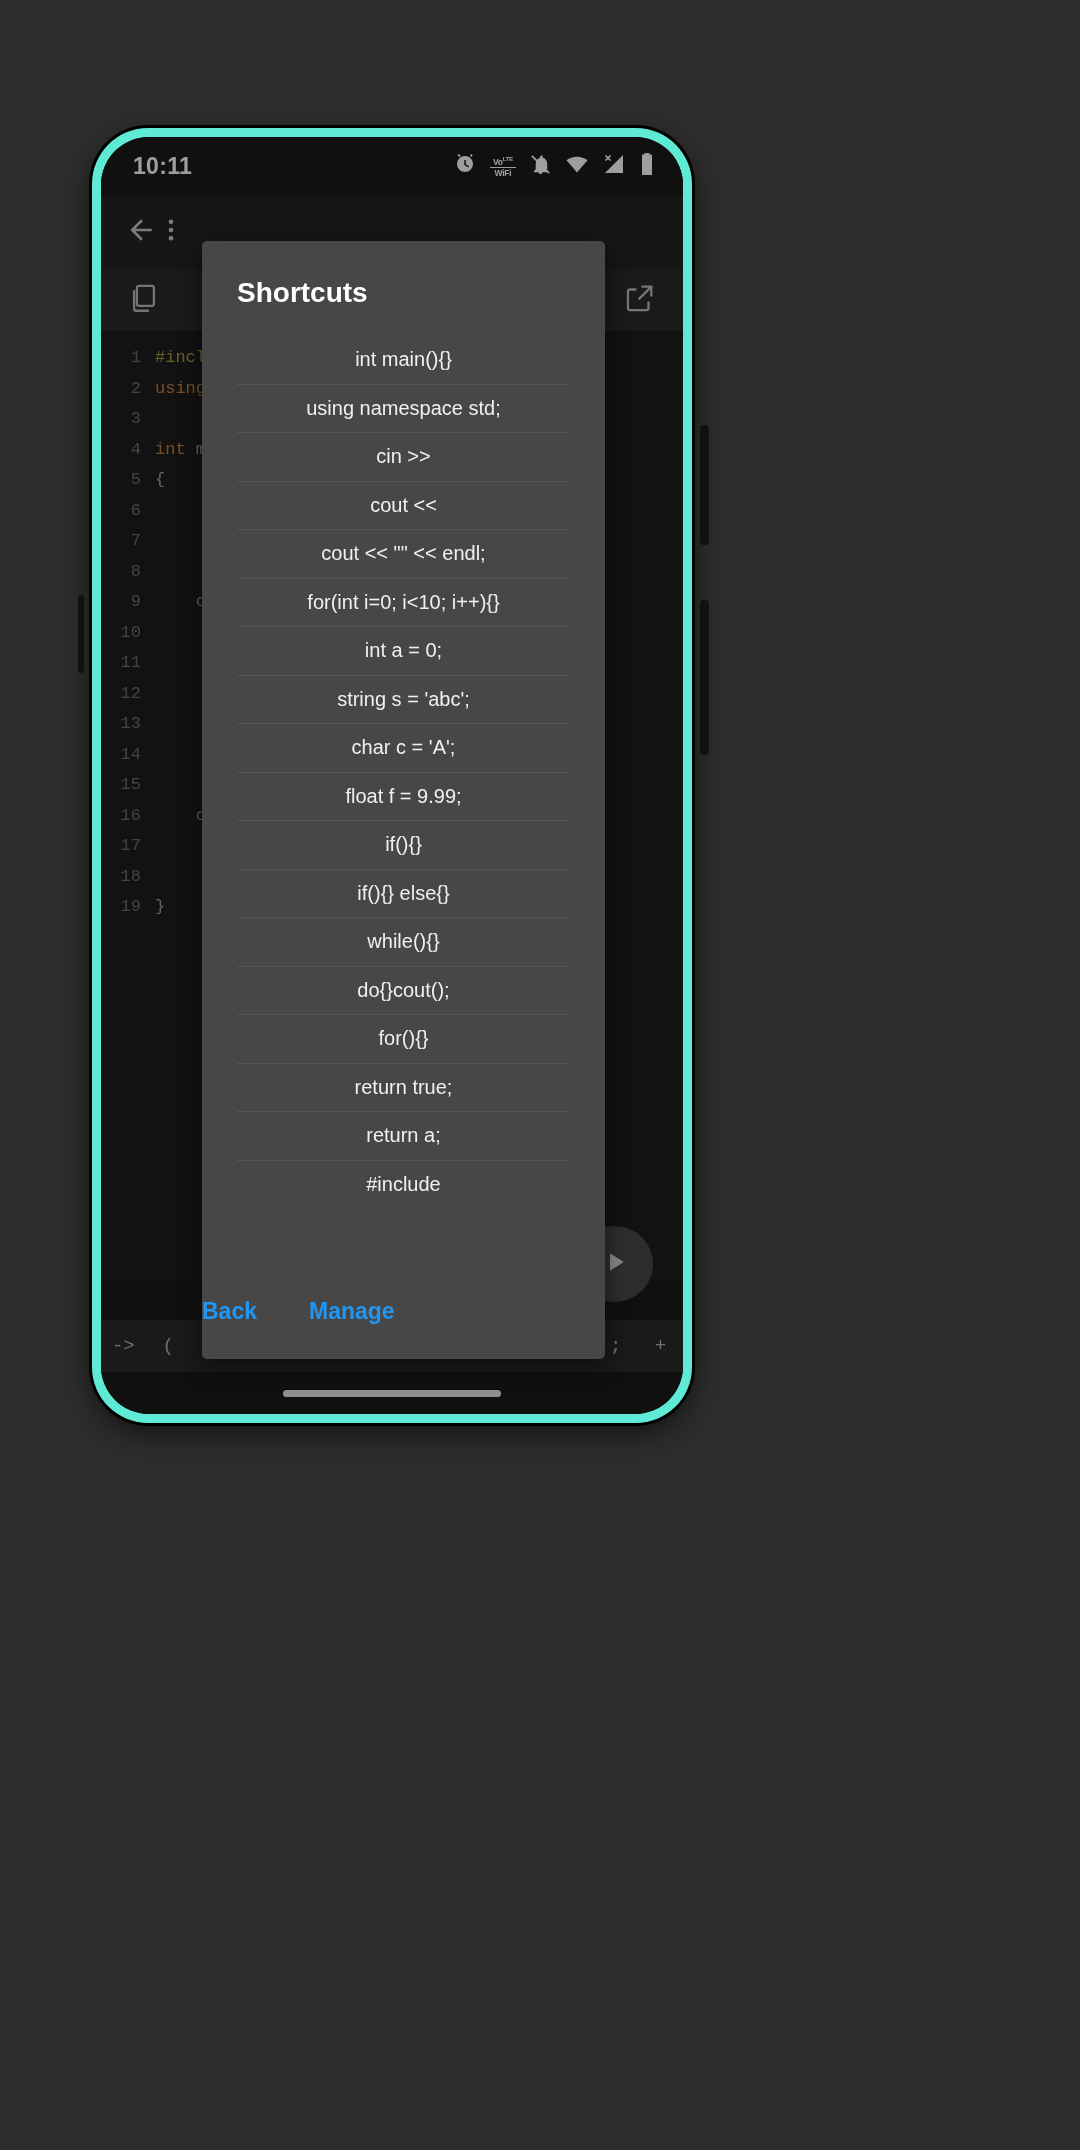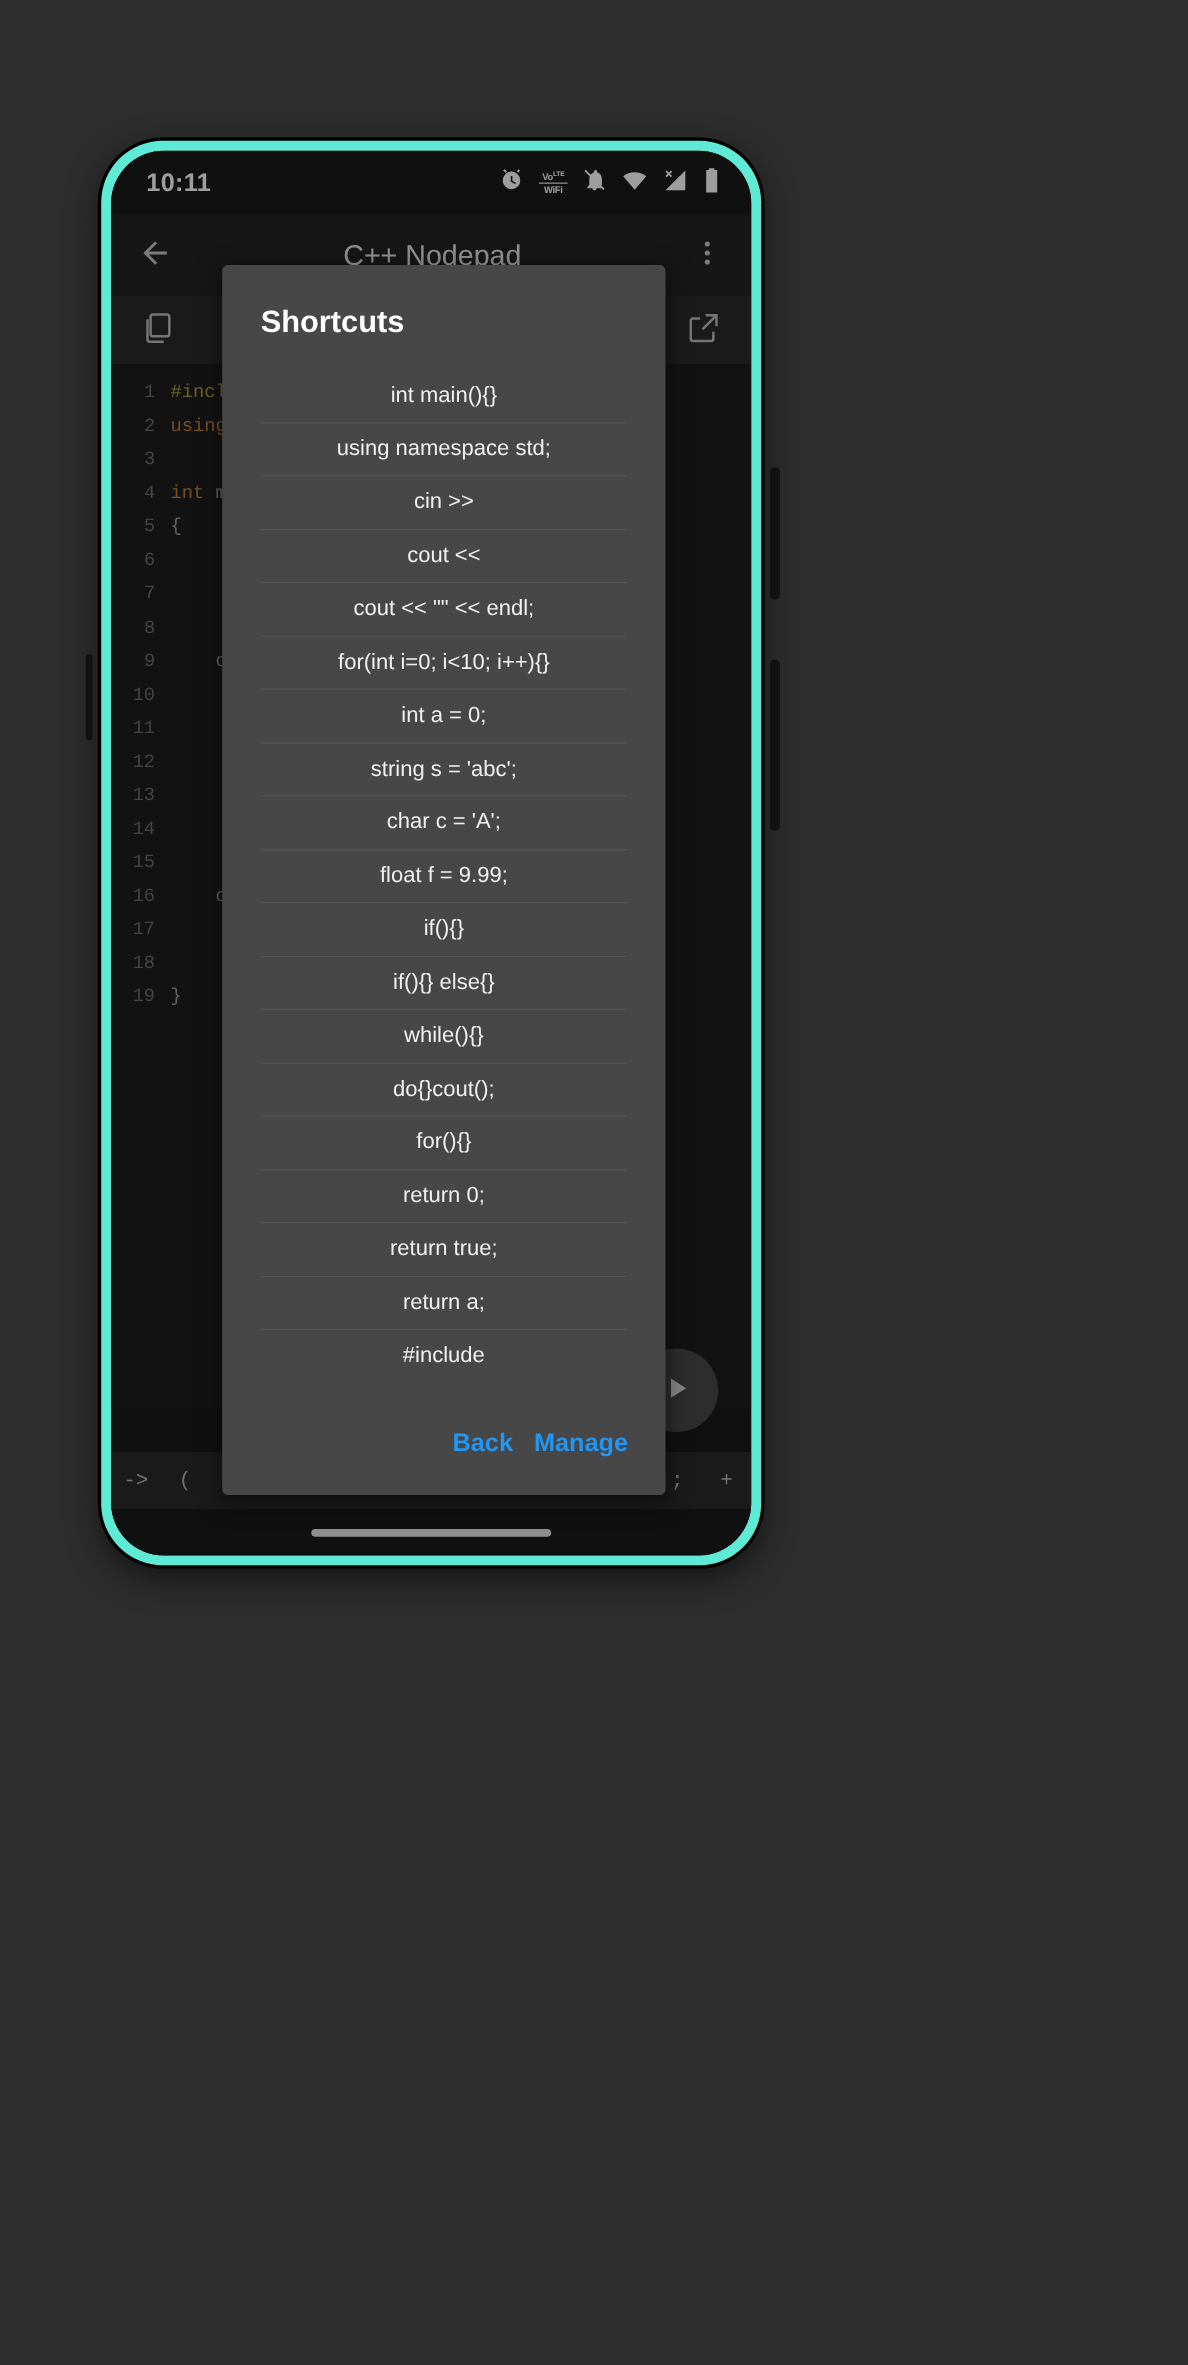--- a/index.html
+++ b/index.html
@@ -119,22 +119,22 @@
   }
   #dlg-list { flex: 1; overflow: hidden; }
   .sc-item {
     height: 48.5px; display: flex; align-items: center; justify-content: center;
     color: #f0f0f0; font-size: 20px;
     border-top: 1px solid #565656;
     margin: 0 35px;
   }
   .sc-item.first { border-top: none; }
   #dlg-actions {
-    display: flex; justify-content: flex-end; align-items: center;
-    gap: 19px; padding: 22px 34px 34px 0;
+    display: flex; align-items: center;
+    gap: 52px; padding: 22px 34px 34px 0;
   }
   .dlg-btn { color: #2196f3; font-size: 23px; font-weight: bold; }
 </style>
 </head>
 <body>
 
 <div id="stage">
 
   <div class="side-btn" id="btn-vol"></div>
   <div class="side-btn" id="btn-pwr-a"></div>
@@ -187,21 +187,20 @@
 
         </div>
       </div>
 
       <div id="appbar">
         <span class="back">
           <svg width="32" height="32" viewBox="0 0 24 24">
             <path fill="#c8c8c8" d="M20 11H7.8l5.6-5.6L12 4l-8 8 8 8 1.4-1.4L7.8 13H20v-2z"></path>
           </svg>
         </span>
-        <span class="title">C++ Nodepad</span>
         <span class="more">
           <svg width="28" height="28" viewBox="0 0 24 24">
             <circle fill="#c8c8c8" cx="12" cy="5" r="2"></circle>
             <circle fill="#c8c8c8" cx="12" cy="12" r="2"></circle>
             <circle fill="#c8c8c8" cx="12" cy="19" r="2"></circle>
           </svg>
         </span>
       </div>
 
       <div id="edtoolbar">
@@ -339,21 +338,20 @@
             <div class="sc-item">for(int i=0; i&lt;10; i++){}</div>
             <div class="sc-item">int a = 0;</div>
             <div class="sc-item">string s = 'abc';</div>
             <div class="sc-item">char c = 'A';</div>
             <div class="sc-item">float f = 9.99;</div>
             <div class="sc-item">if(){}</div>
             <div class="sc-item">if(){} else{}</div>
             <div class="sc-item">while(){}</div>
             <div class="sc-item">do{}cout();</div>
             <div class="sc-item">for(){}</div>
-            <div class="sc-item">return 0;</div>
             <div class="sc-item">return true;</div>
             <div class="sc-item">return a;</div>
             <div class="sc-item">#include</div>
           </div>
         <div id="dlg-actions">
           <span class="dlg-btn" style="color: rgb(33, 150, 243);">Back</span>
           <span class="dlg-btn" style="color: rgb(33, 150, 243);">Manage</span>
         </div>
       </div>
 

